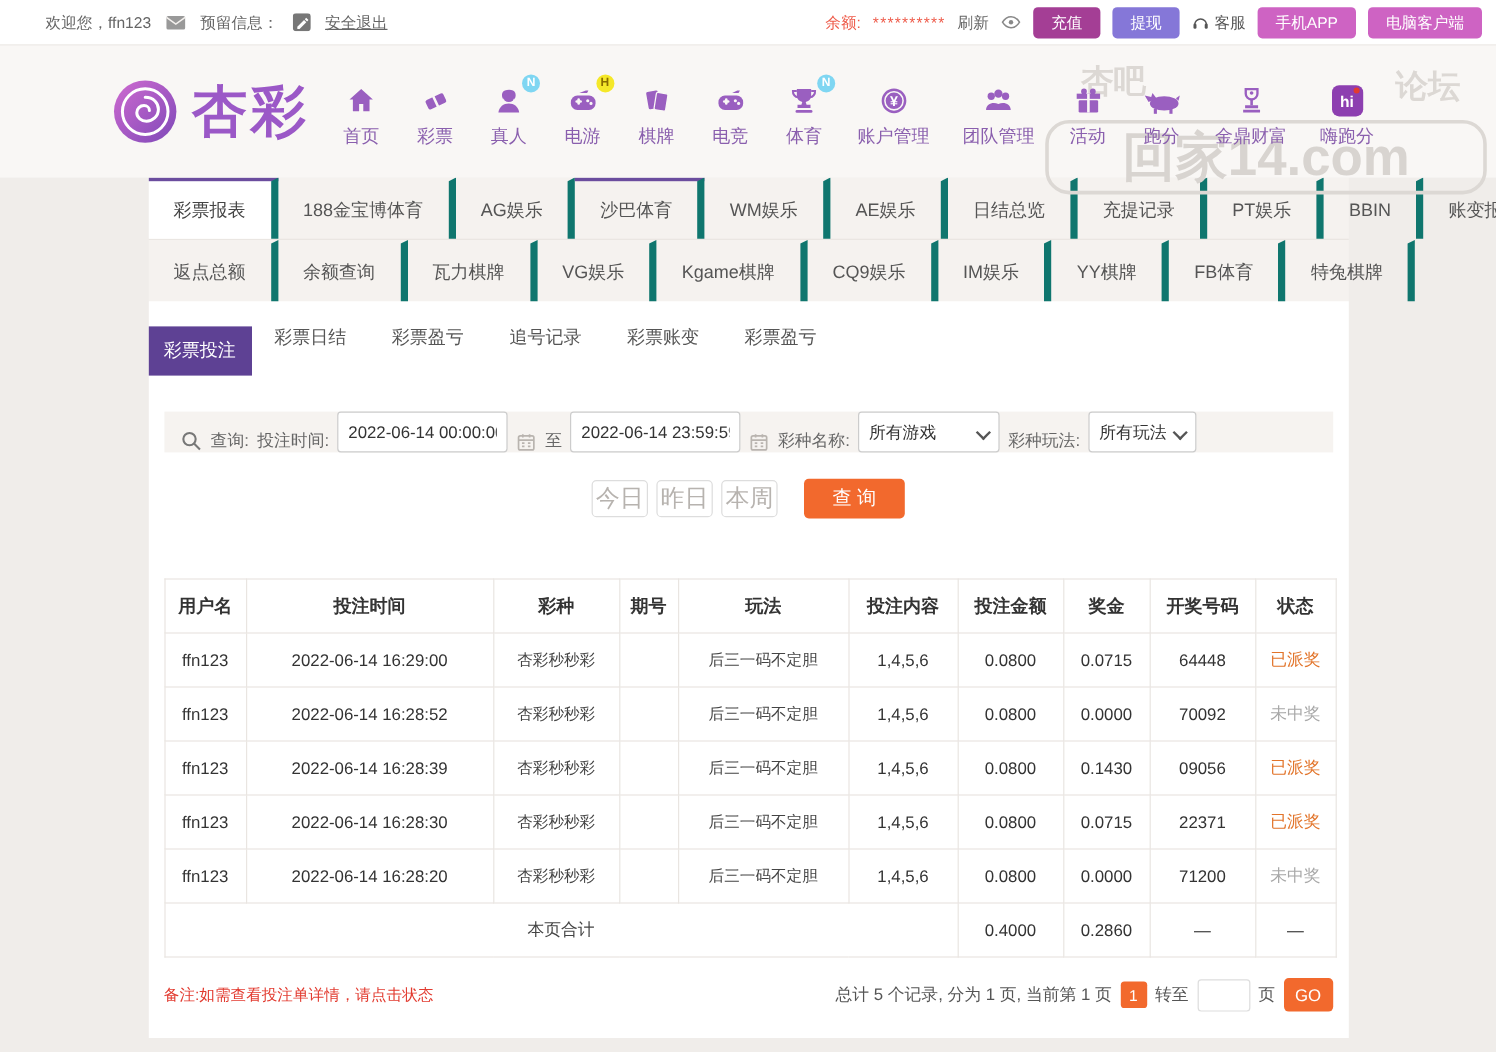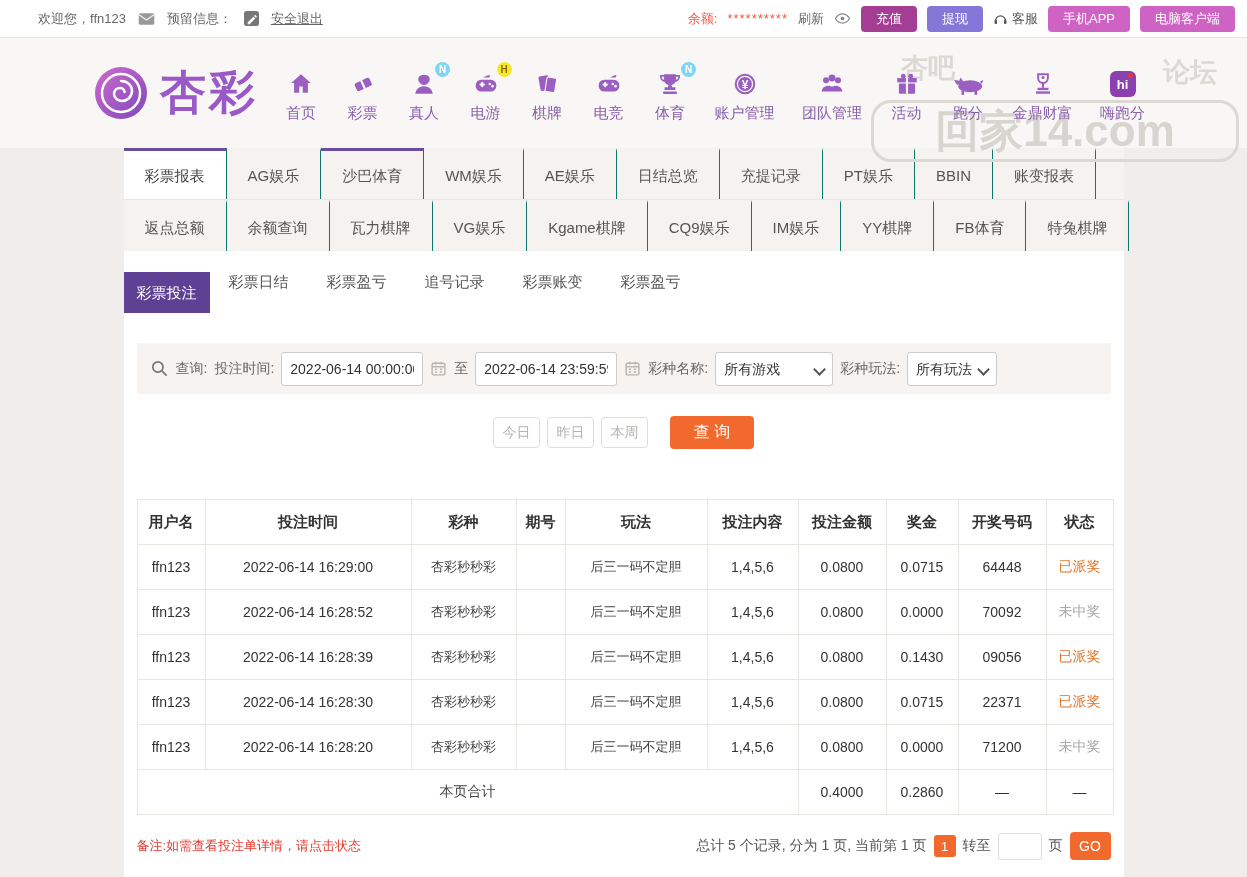--- a/index.html
+++ b/index.html
@@ -54,52 +54,52 @@
             border:3px solid #dcd8d4; border-radius:20px; display:flex;
             align-items:center; justify-content:center; font-size:44px;
             font-weight:bold; color:#d8d4d0; z-index:1; }
 
   
   .main { width:1000px; margin:0 auto; }
 
   .tabs-row { display:flex; background:#f5f2ef; }
   .tabs-row.second { border-top:1px solid #eae6e2; }
   .tab { padding:0 21px; height:51px; line-height:49px; font-size:15px; color:#555;
-         border-right:1px solid #0f766e; border-top:3px solid transparent;
+         border-right:6px solid #0f766e; border-top:3px solid transparent;
          cursor:pointer; white-space:nowrap;text-align:center; }
   .tab.active { background:#fff; border-top-color:#6b4d9e; color:#444; }
   .tab.marked { border-top-color:#6b4d9e; }
 
   .card { background:#fff; padding:10px 0 22px; }
 
   .subtabs { display:flex; }
   .subtab { height:41px; line-height:41px; padding:0 19px; font-size:15px;
             color:#555; cursor:pointer; }
   .subtab.active { background:#5e4194; color:#fff; padding:0 13px;margin-top:11px; }
 
-  .filter-bar { margin:30px 13px 0; height:51px; background:#f6f3f0;
-                display:flex; align-items:center; padding:0 13px; gap:7px;
+  .filter-bar { margin:30px 13px 0; height:34px; background:#f6f3f0;
+                display:flex; align-items:flex-end; padding:0 13px; gap:7px;
                 font-size:14px; color:#666; }
   .f-label { white-space:nowrap; }
   .date-input { width:142px; height:34px; border:1px solid #ccc; border-radius:3px;
                 padding:0 8px; font-size:14px; color:#333; background:#fff; }
   .cal-btn { display:inline-flex; cursor:pointer; }
   .sel-wrap { position:relative; display:inline-flex; }
   .sel { height:34px; border:1px solid #ccc; border-radius:3px; background:#fff;
          font-size:14px; color:#333; padding:0 24px 0 8px; appearance:none;
          -webkit-appearance:none; }
   .sel-game { width:118px; } .sel-play { width:90px; }
   .sel-wrap::after { content:""; position:absolute; right:9px; top:13px; width:7px; height:7px;
          border-right:2px solid #555; border-bottom:2px solid #555; transform:rotate(45deg);
          pointer-events:none; }
 
   .quick-row { display:flex; justify-content:center; align-items:center; gap:7px;
                margin-top:22px; }
   .quick-btn { width:47px; height:31px; border:1px solid #ddd; border-radius:4px;
-               background:#fff; color:#b7b3af; font-size:14px; }
+               background:#fff; color:#b7b3af; font-size:20px; }
   .search-btn { width:84px; height:33px; margin-left:15px; background:#f2692d;
                 color:#fff; border:none; border-radius:4px; font-size:16px; }
 
   .table-wrap { margin:50px 13px 0; }
   table { width:974px; border-collapse:collapse; table-layout:fixed; }
   th, td { border:1px solid #e9e5e1; text-align:center; height:45px;
            font-size:14px; color:#333; overflow:hidden; white-space:nowrap; }
   th { font-size:15px; font-weight:bold; color:#333; }
   td.game-cell, td.play-cell { font-size:13px; color:#444; }
   td.status-cell { cursor:pointer; }
@@ -324,20 +324,21 @@
 
   <span class="wm wm-left">杏吧</span>
   <span class="wm wm-right">论坛</span>
   <div class="wm-box">回家14.com</div>
 </div>
 
 <div class="main">
 
   <div class="tabs-row">
     <div class="tab active">彩票报表</div>
+    <div class="tab">188金宝博体育</div>
     <div class="tab">AG娱乐</div>
     <div class="tab marked">沙巴体育</div>
     <div class="tab">WM娱乐</div>
     <div class="tab">AE娱乐</div>
     <div class="tab">日结总览</div>
     <div class="tab">充提记录</div>
     <div class="tab">PT娱乐</div>
     <div class="tab">BBIN</div>
     <div class="tab">账变报表</div>
   </div>

